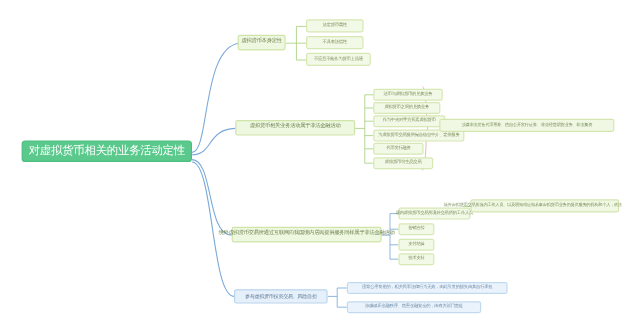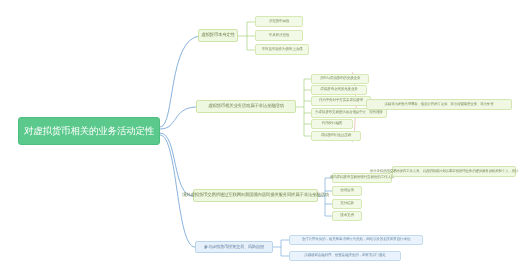--- a/index.html
+++ b/index.html
@@ -103,21 +103,21 @@
     <path d="M273,247 L281,247" stroke="#7aa9d8" stroke-width="0.7" fill="none"></path>
     <path d="M281,240 L281,256" stroke="#7aa9d8" stroke-width="0.7" fill="none"></path>
     <path d="M281,240 L289,240 M281,256 L289,256" stroke="#7aa9d8" stroke-width="0.7" fill="none"></path>
 
     <path d="M352,72 C 356,76 354,96 357,104 C 354,112 356,136 352,142" fill="none" stroke="#e8b4ae" stroke-width="0.8"></path>
     <path d="M357,104 L364,104" fill="none" stroke="#e8b4ae" stroke-width="0.8"></path>
 
     <path d="M386,172 L392,172" fill="none" stroke="#a8cf7e" stroke-width="0.7"></path>
   </svg>
 
-  <div class="node root" style="left:18px;top:117px;width:142px;height:28px;">
+  <div class="node root" style="left:18px;top:117px;width:142px;height:18px;">
     <span>对虚拟货币相关的业务活动定性</span>
   </div>
 
   <div class="node b-green" style="left:198px;top:29px;width:40px;height:13px;">
     <span>虚拟货币本身定性</span>
   </div>
   <div class="node l-green" style="left:255px;top:16px;width:48px;height:11px;">
     <span>法定货币属性</span>
   </div>
   <div class="node l-green" style="left:255px;top:30px;width:48px;height:11px;">

